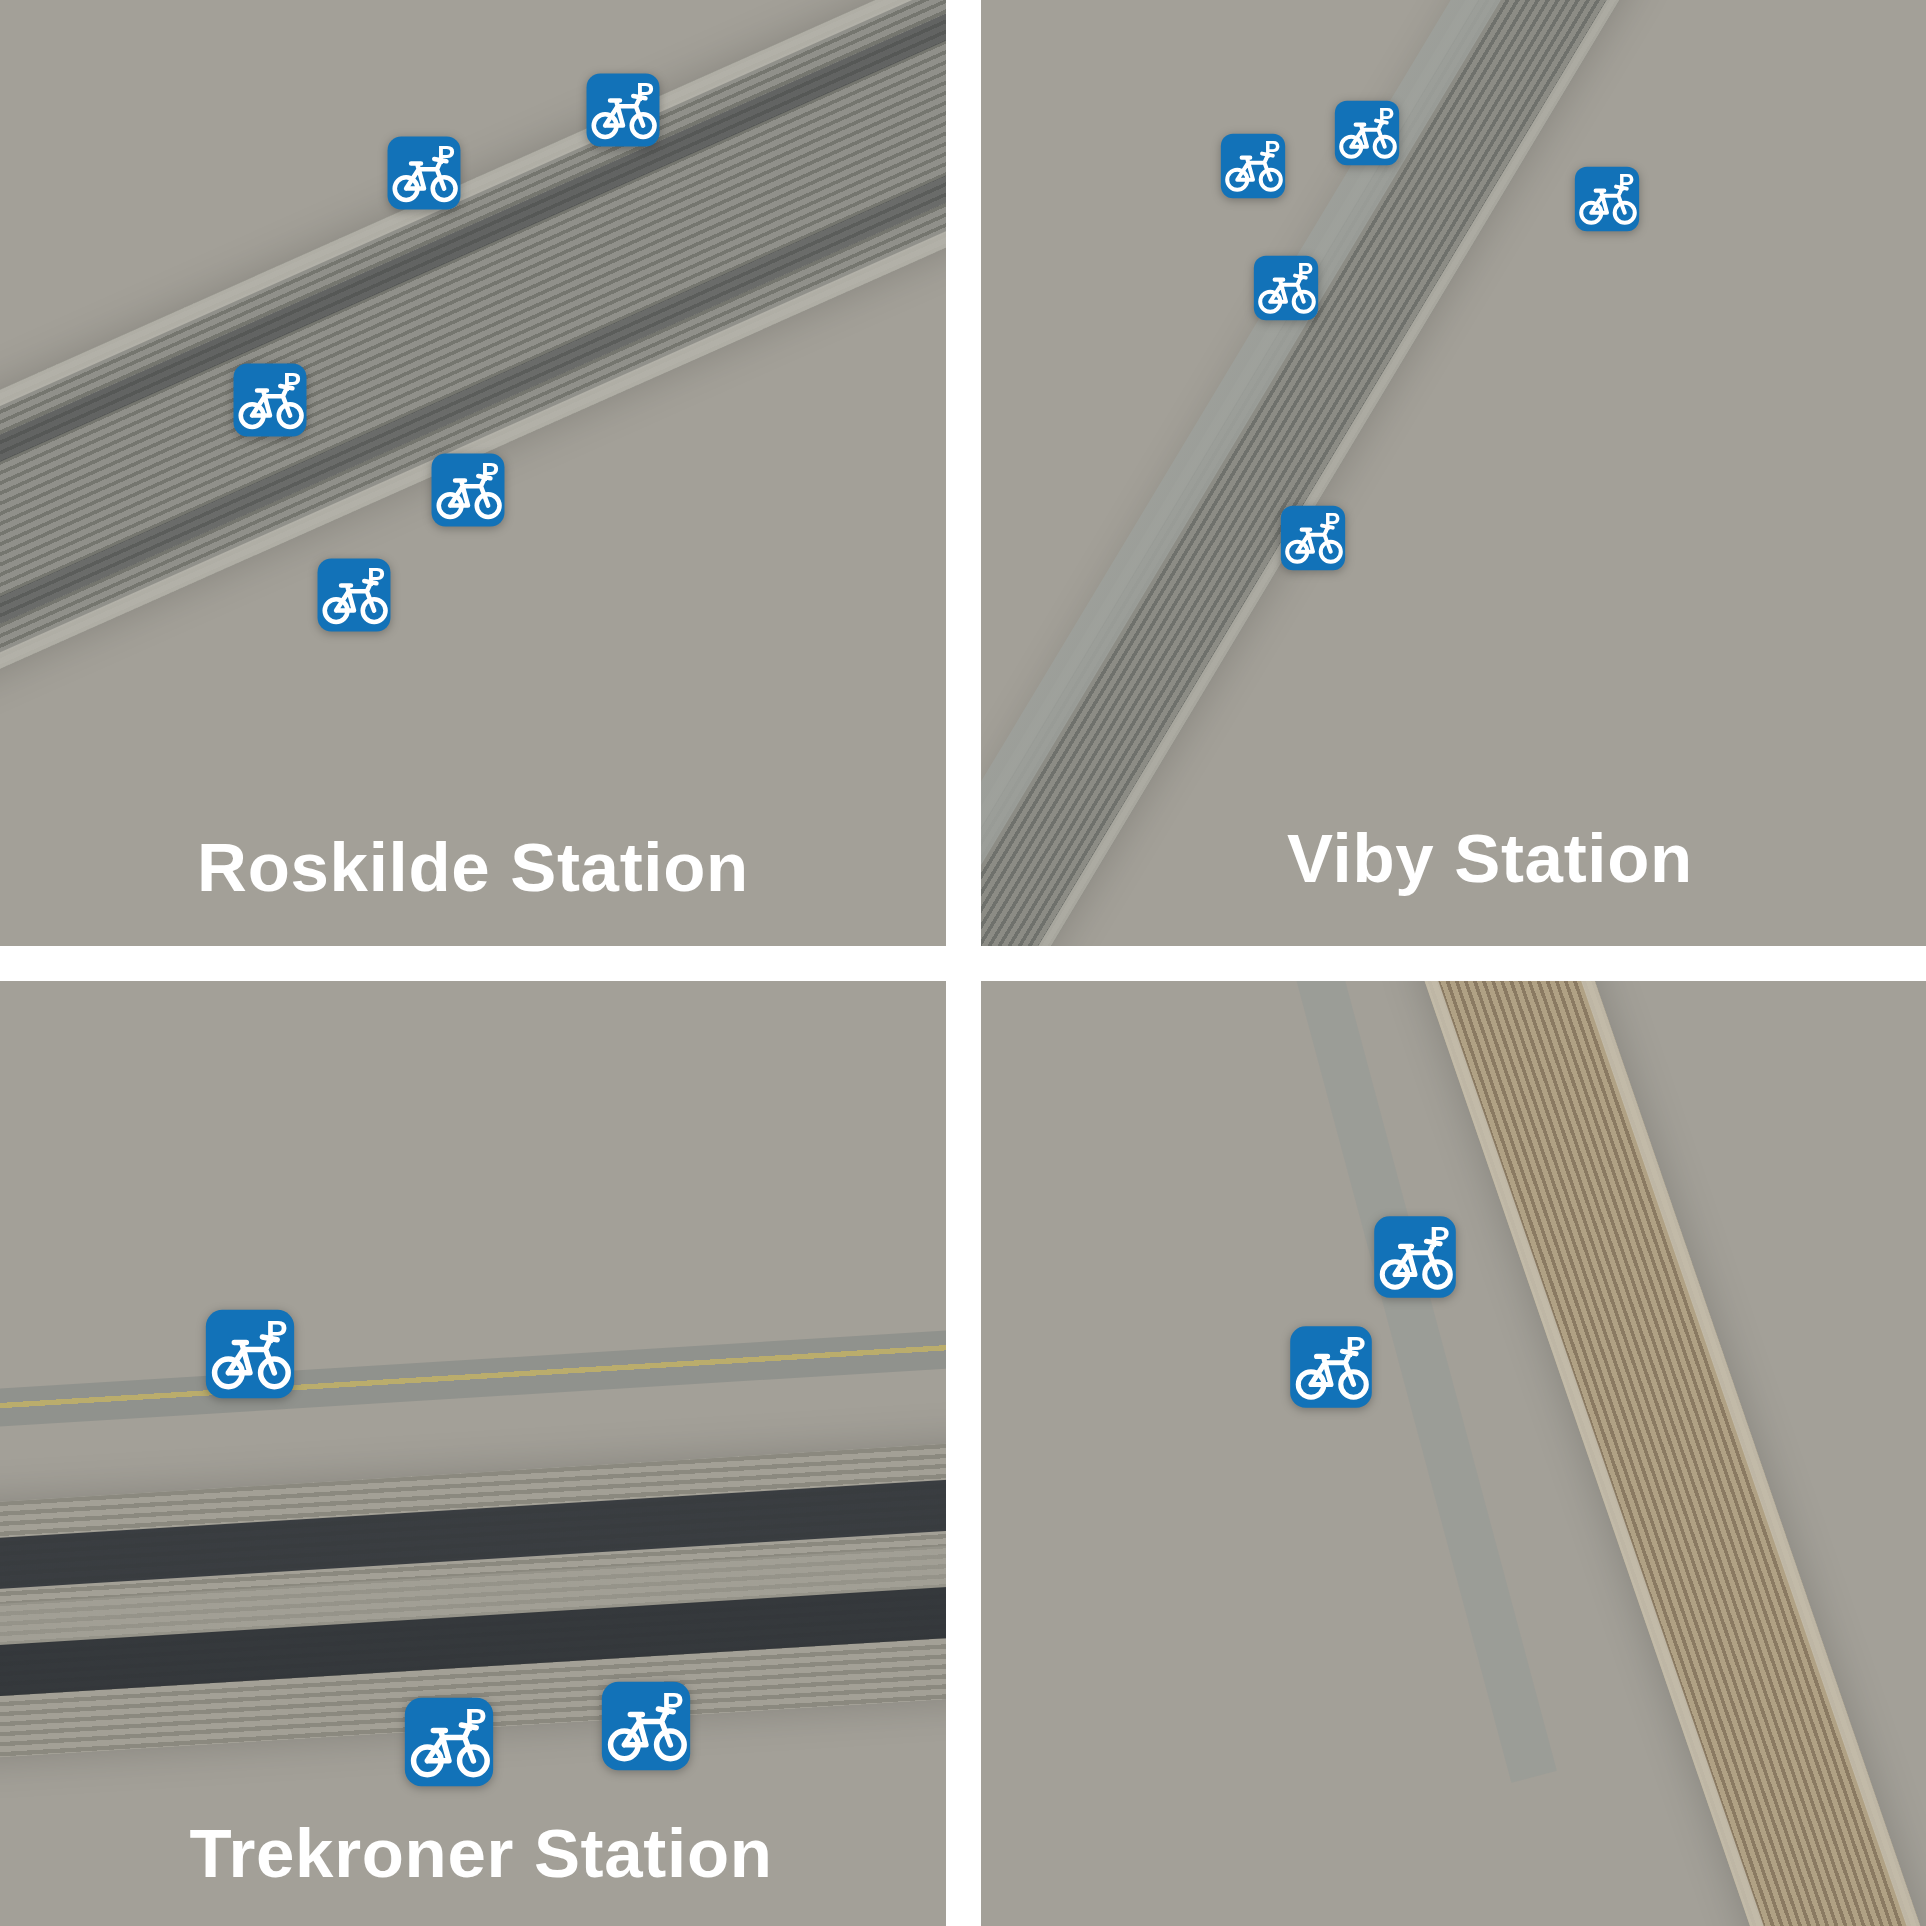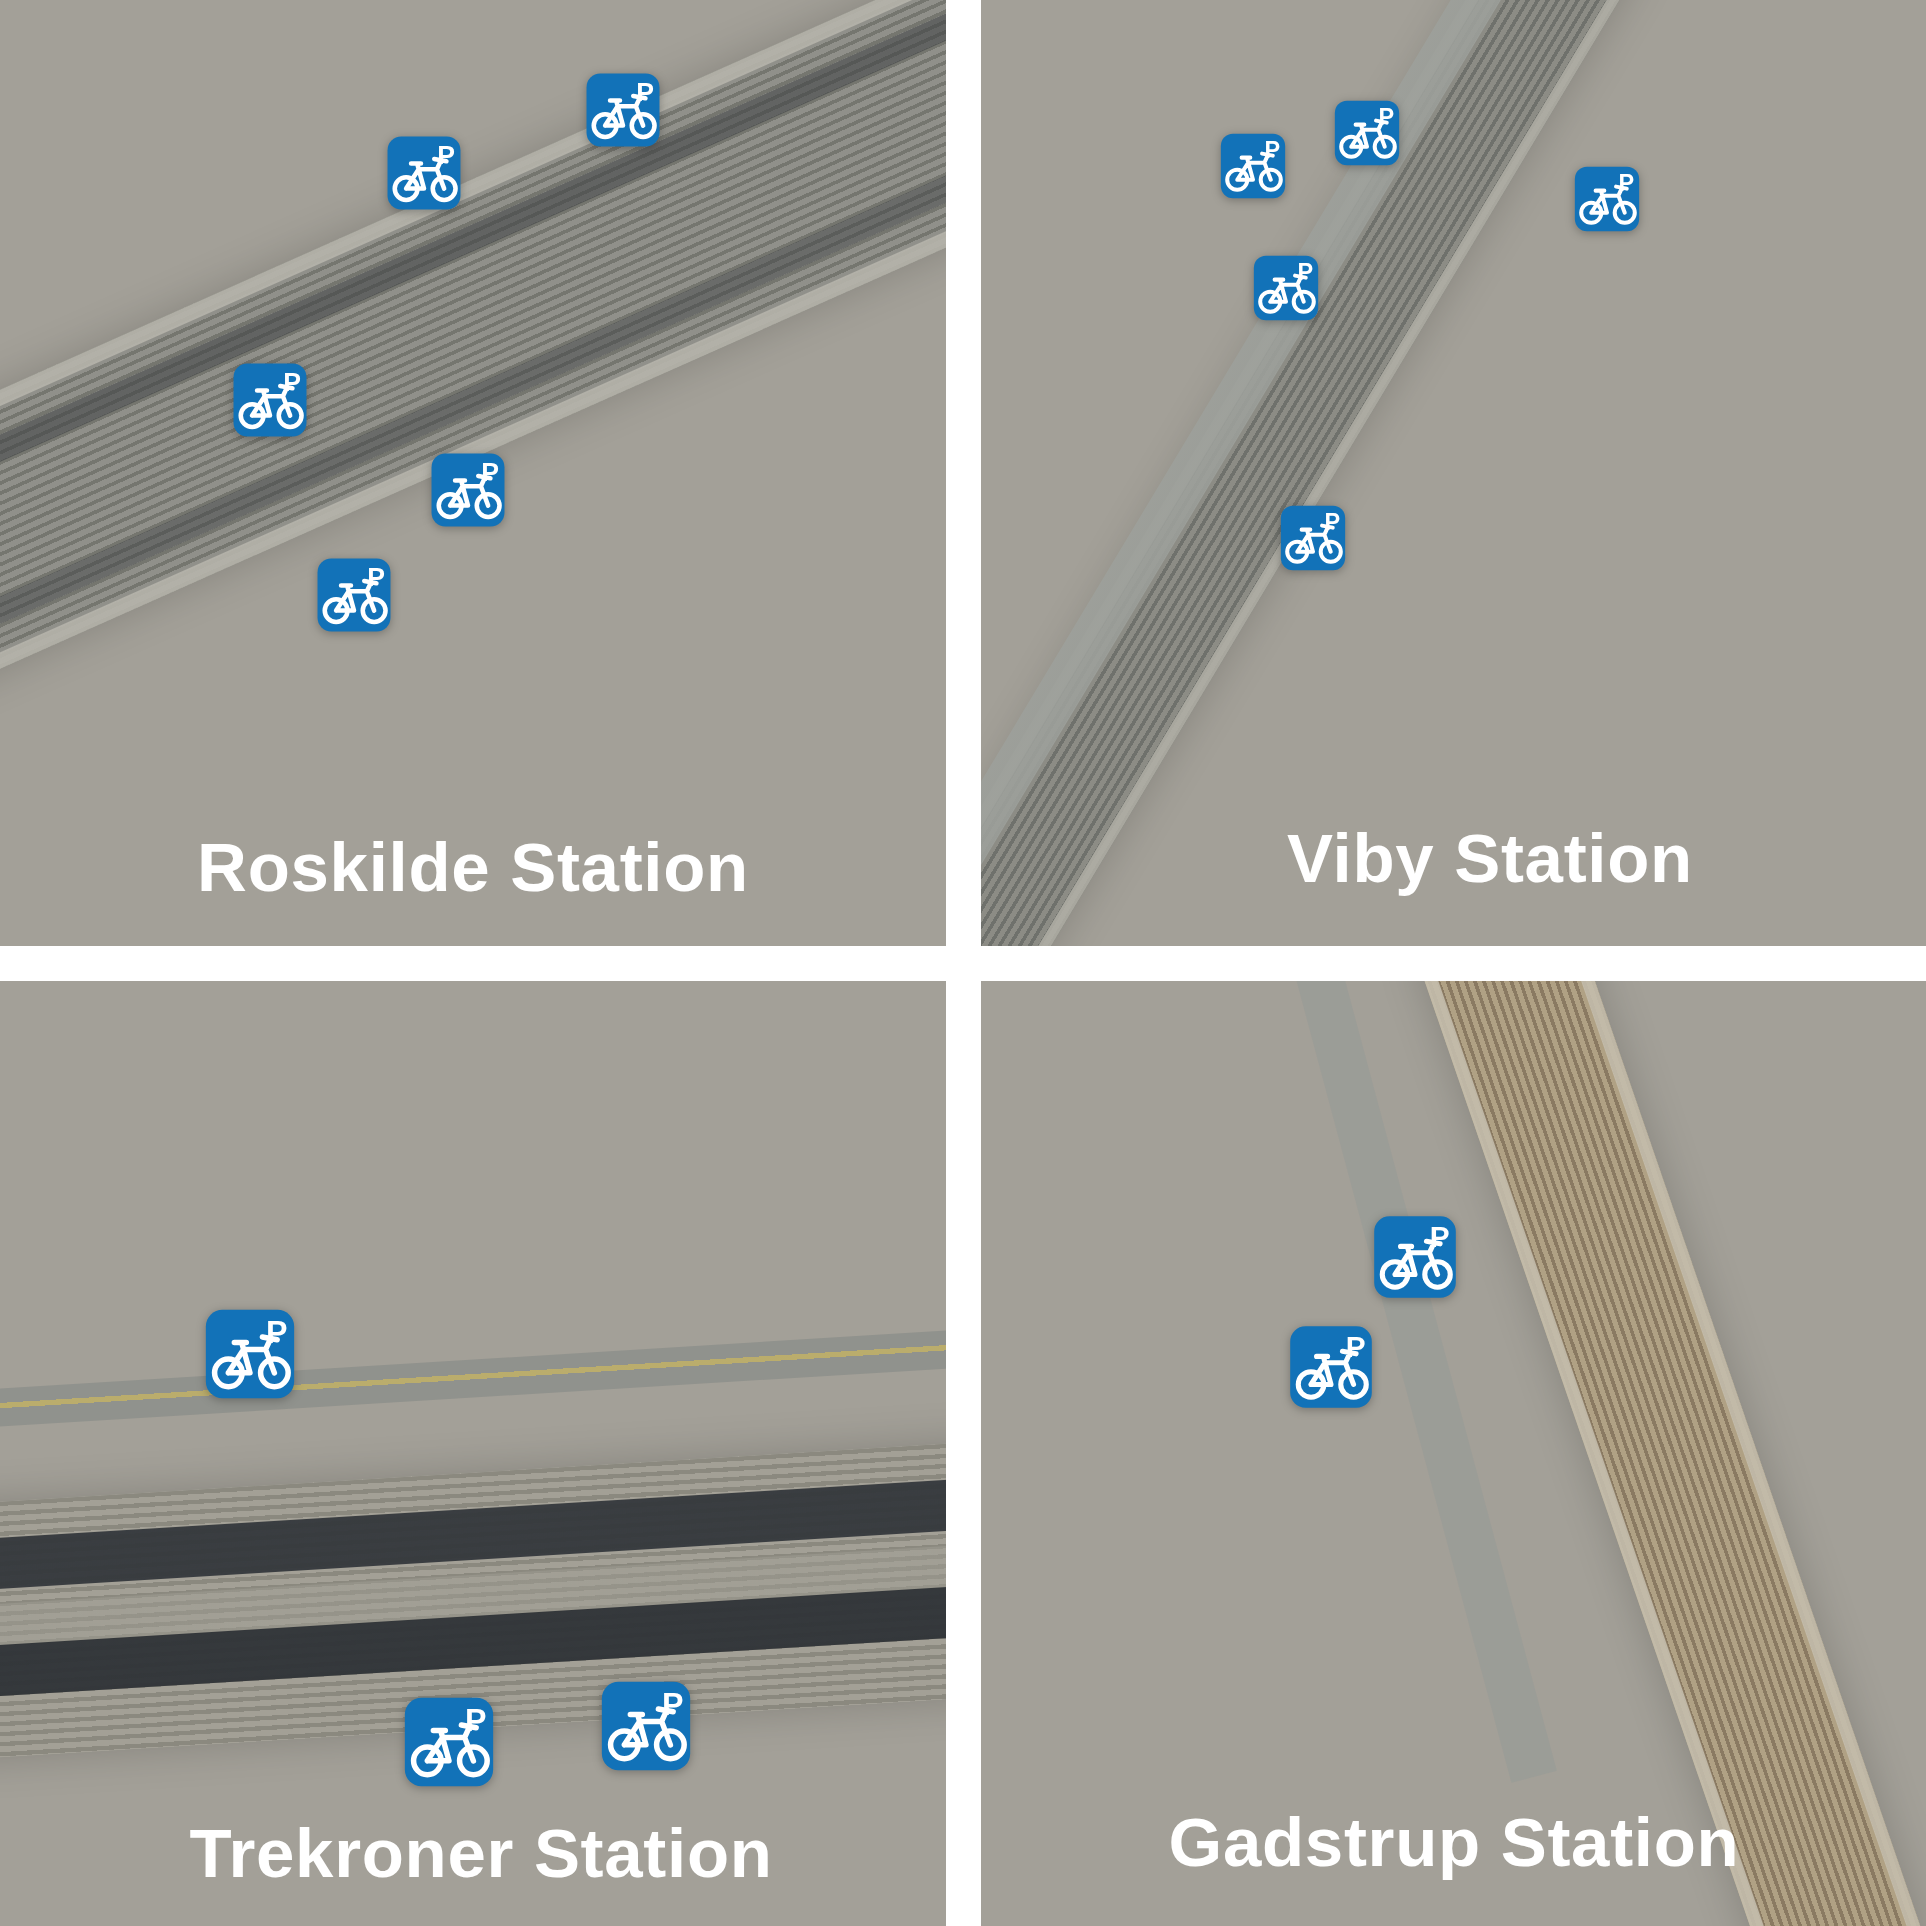--- a/index.html
+++ b/index.html
@@ -320,17 +320,16 @@
       <rect x="2" y="2" width="96" height="96" rx="18"></rect>
       <text class="p" x="79" y="38">P</text>
       <g class="bike">
         <circle cx="26.5" cy="70.5" r="15"></circle>
         <circle cx="76.5" cy="70.5" r="15"></circle>
         <path d="M26.5 70.5 L50 70.5 L43 45 L67 45 L76.5 70.5 M26.5 70.5 L43 45 M41 37.5 L43 45 M33 37.5 L46 37.5 M67 45 L72.5 33 M63.5 31.5 L79.5 34.5"></path>
       </g>
     </svg>
   </div>
       </div>
-    <figcaption class="st-label" style="top: 91%;">Gadstrup Station</figcaption>
   </figure>
 
 </main>
 
 
 </body></html>

